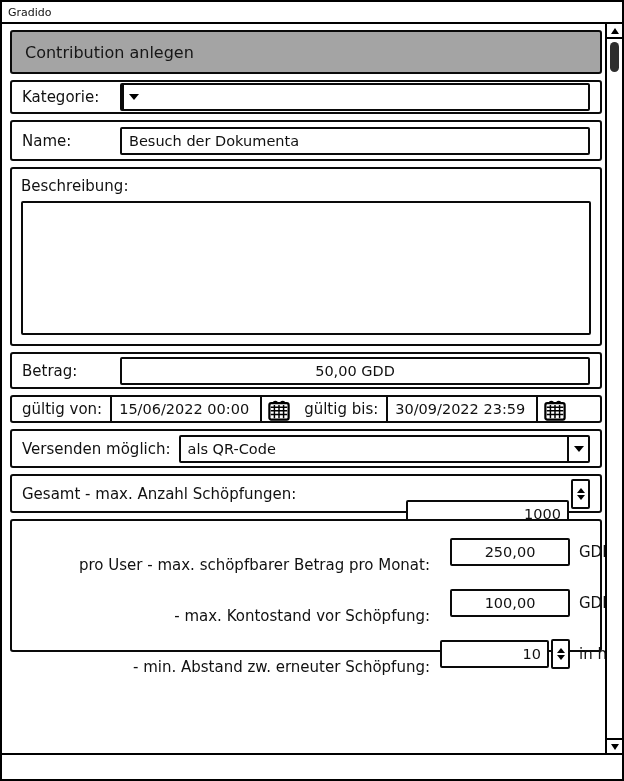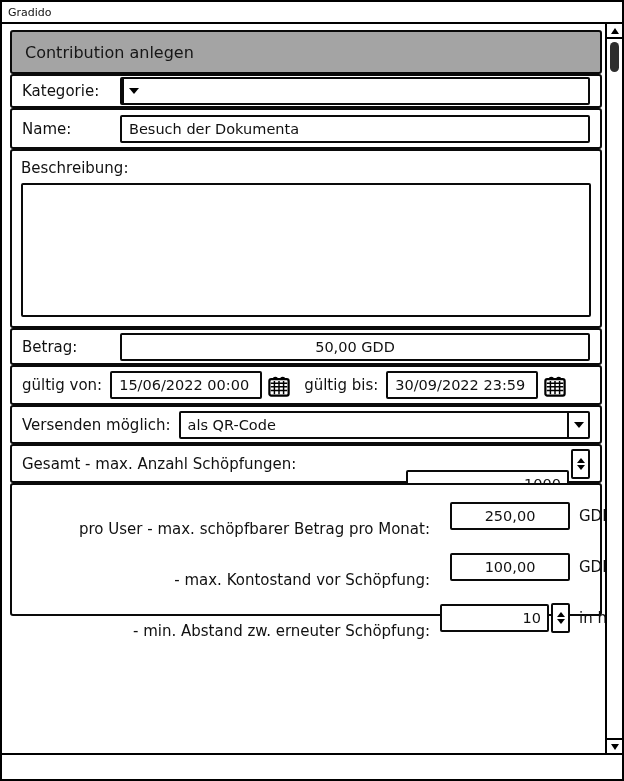--- a/index.html
+++ b/index.html
@@ -23,37 +23,38 @@
     font-size: 11px;
   }
   .content {
     flex: 1; position: relative;
     padding: 6px 0 0 8px;
     overflow: hidden;
   }
   .form-col {
     width: 592px;
     display: flex; flex-direction: column;
+    gap: 6px;
   }
   .box {
     border: 2px solid #0a0a0a;
     border-radius: 3px;
     background: #fff;
   }
   .header-box {
     height: 44px;
     background: #a4a4a4;
     display: flex; align-items: center;
     padding: 0 13px;
     font-size: 16px;
     color: #161616;
   }
   .row { display: flex; align-items: center; padding: 0 10px; }
   .h34 { height: 34px; } .h41 { height: 41px; } .h37 { height: 37px; }
-  .h40 { height: 40px; } .h39 { height: 39px; }
+  .h40 { height: 28px; } .h39 { height: 39px; }
   .lbl { font-size: 15px; color: #111; flex-shrink: 0; white-space: nowrap; }
   .w96 { width: 98px; }
 
   
   .combo {
     flex: 1; height: 28px;
     border: 2px solid #0a0a0a; border-radius: 2px;
     display: flex; align-items: stretch;
     background: #fff; cursor: default;
   }

